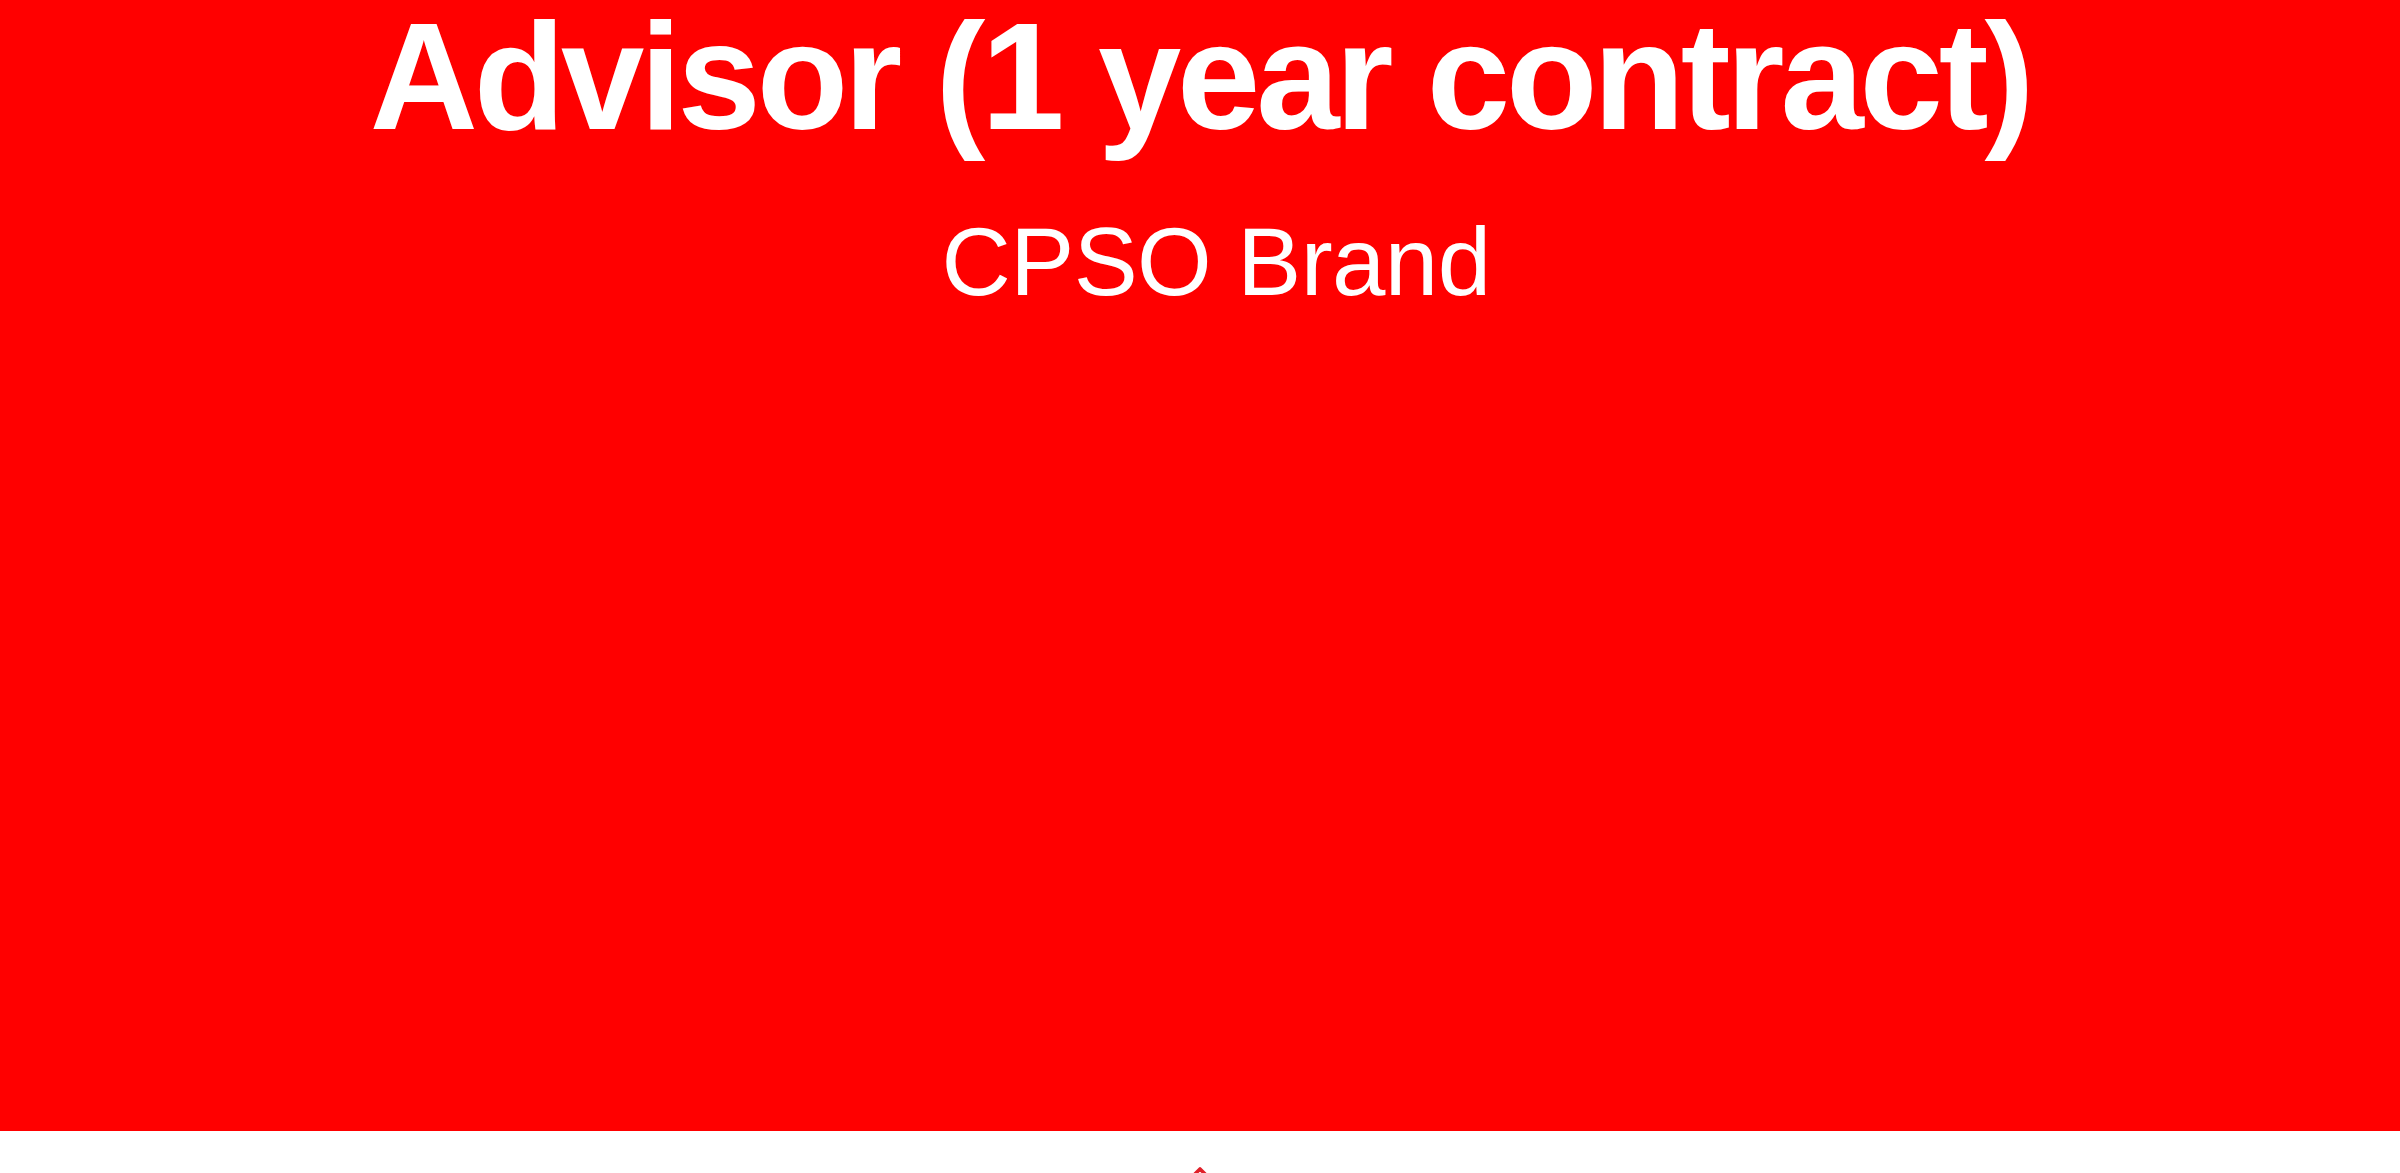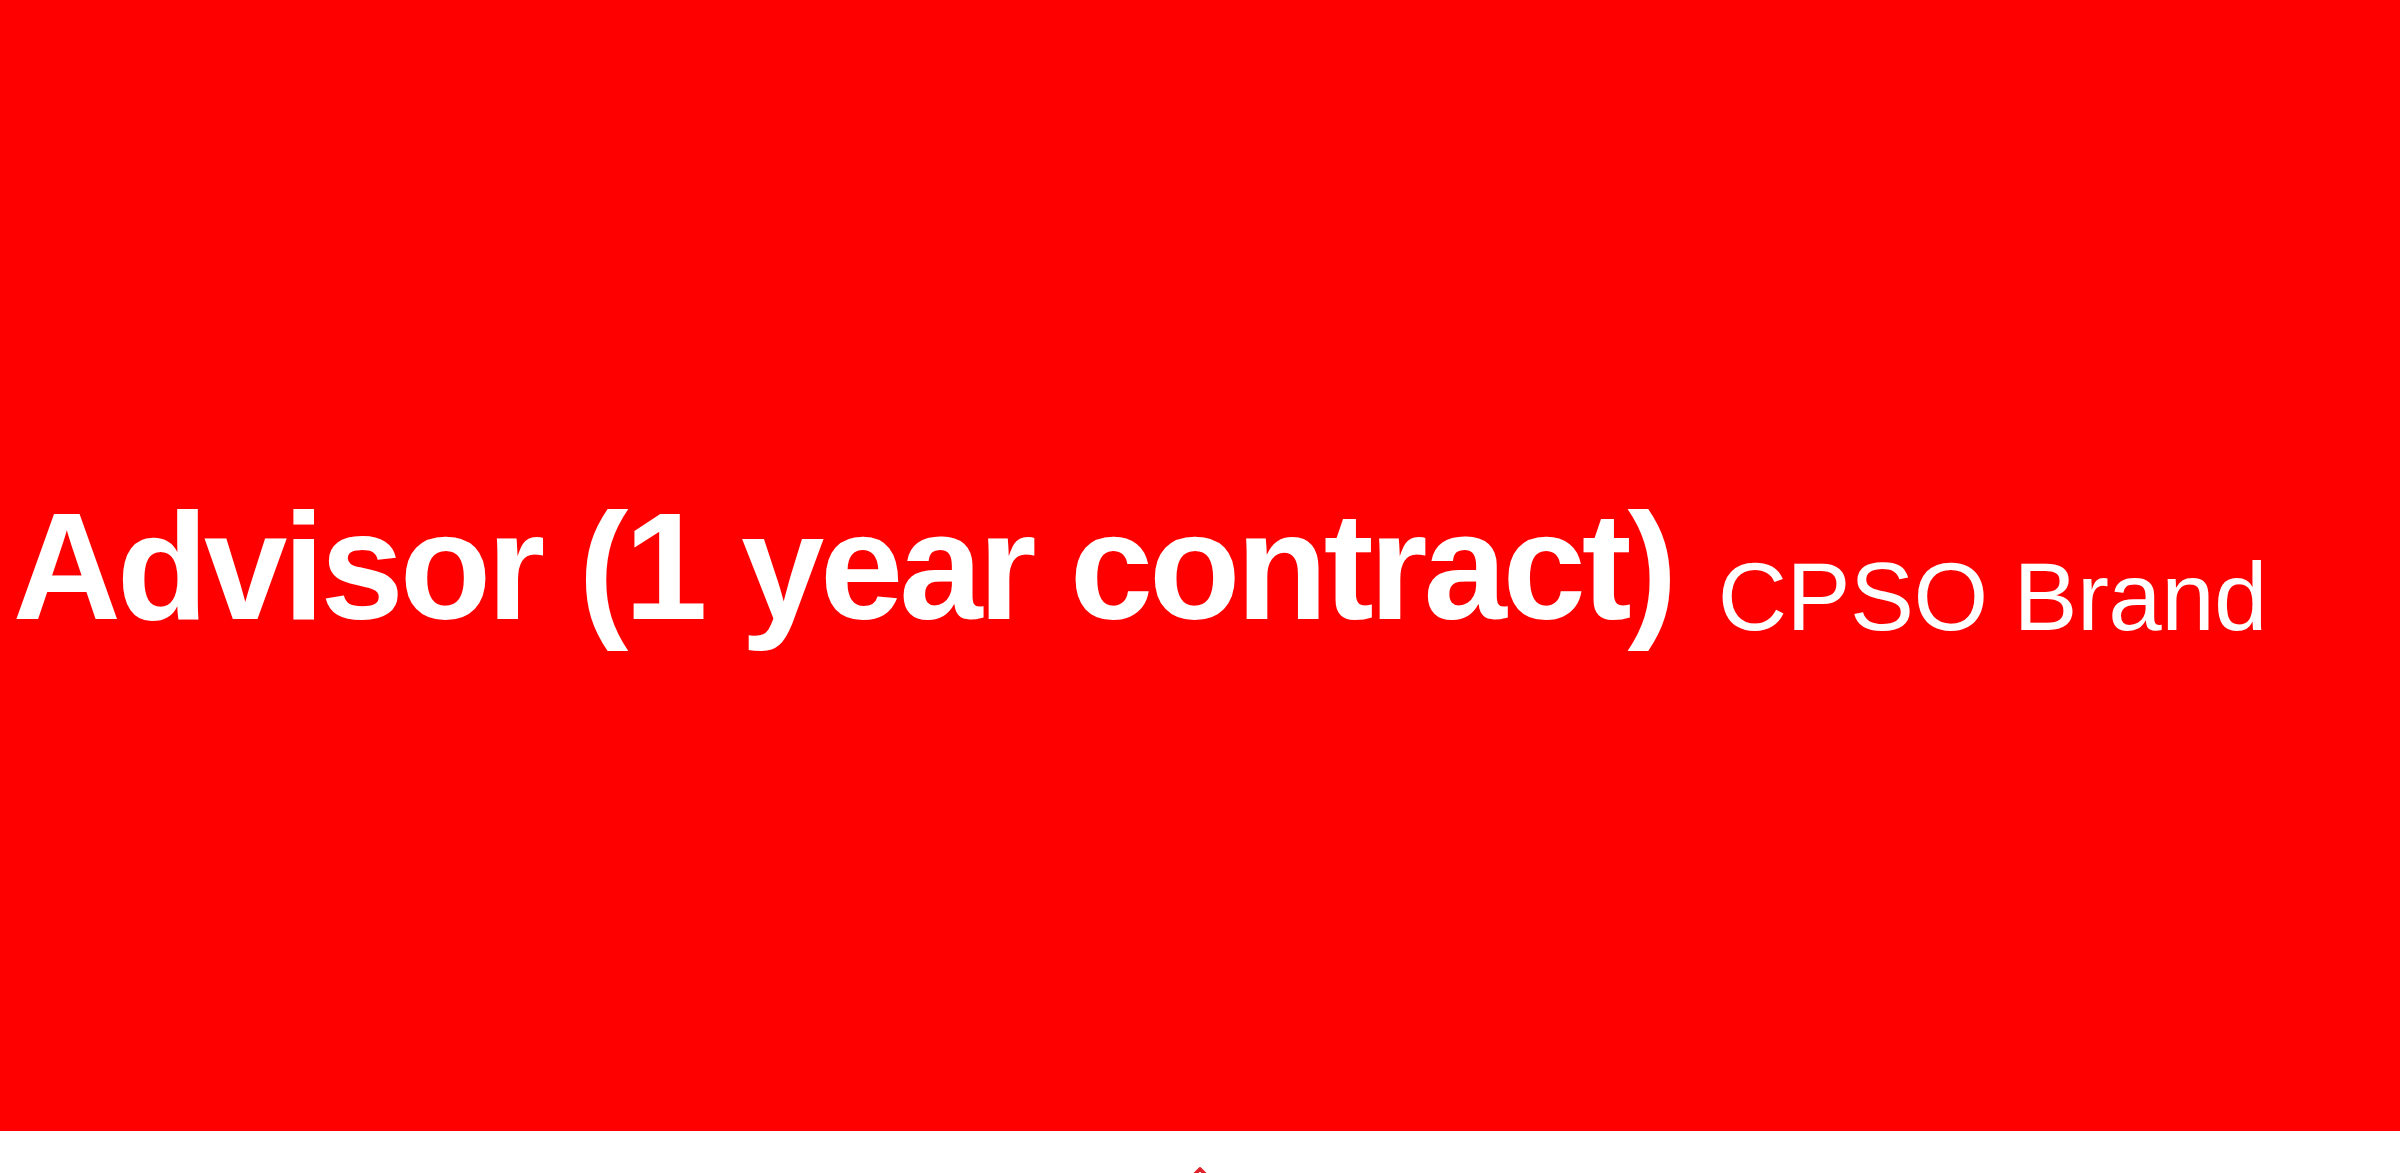--- a/index.html
+++ b/index.html
@@ -36,21 +36,21 @@
     overflow: hidden;
   }
 
   .hero-inner {
     position: absolute;
     left: 0;
     top: 0;
     width: 2400px;
     height: 1131px;
     display: flex;
-    flex-direction: row;
+    flex-direction: column;
     align-items: center;
     justify-content: flex-start;
   }
 
   .hero-title {
     color: #ffffff;
     font-family: "Liberation Sans", "DejaVu Sans", sans-serif;
     font-weight: 700;
     font-size: 152px;
     line-height: 1.0;

